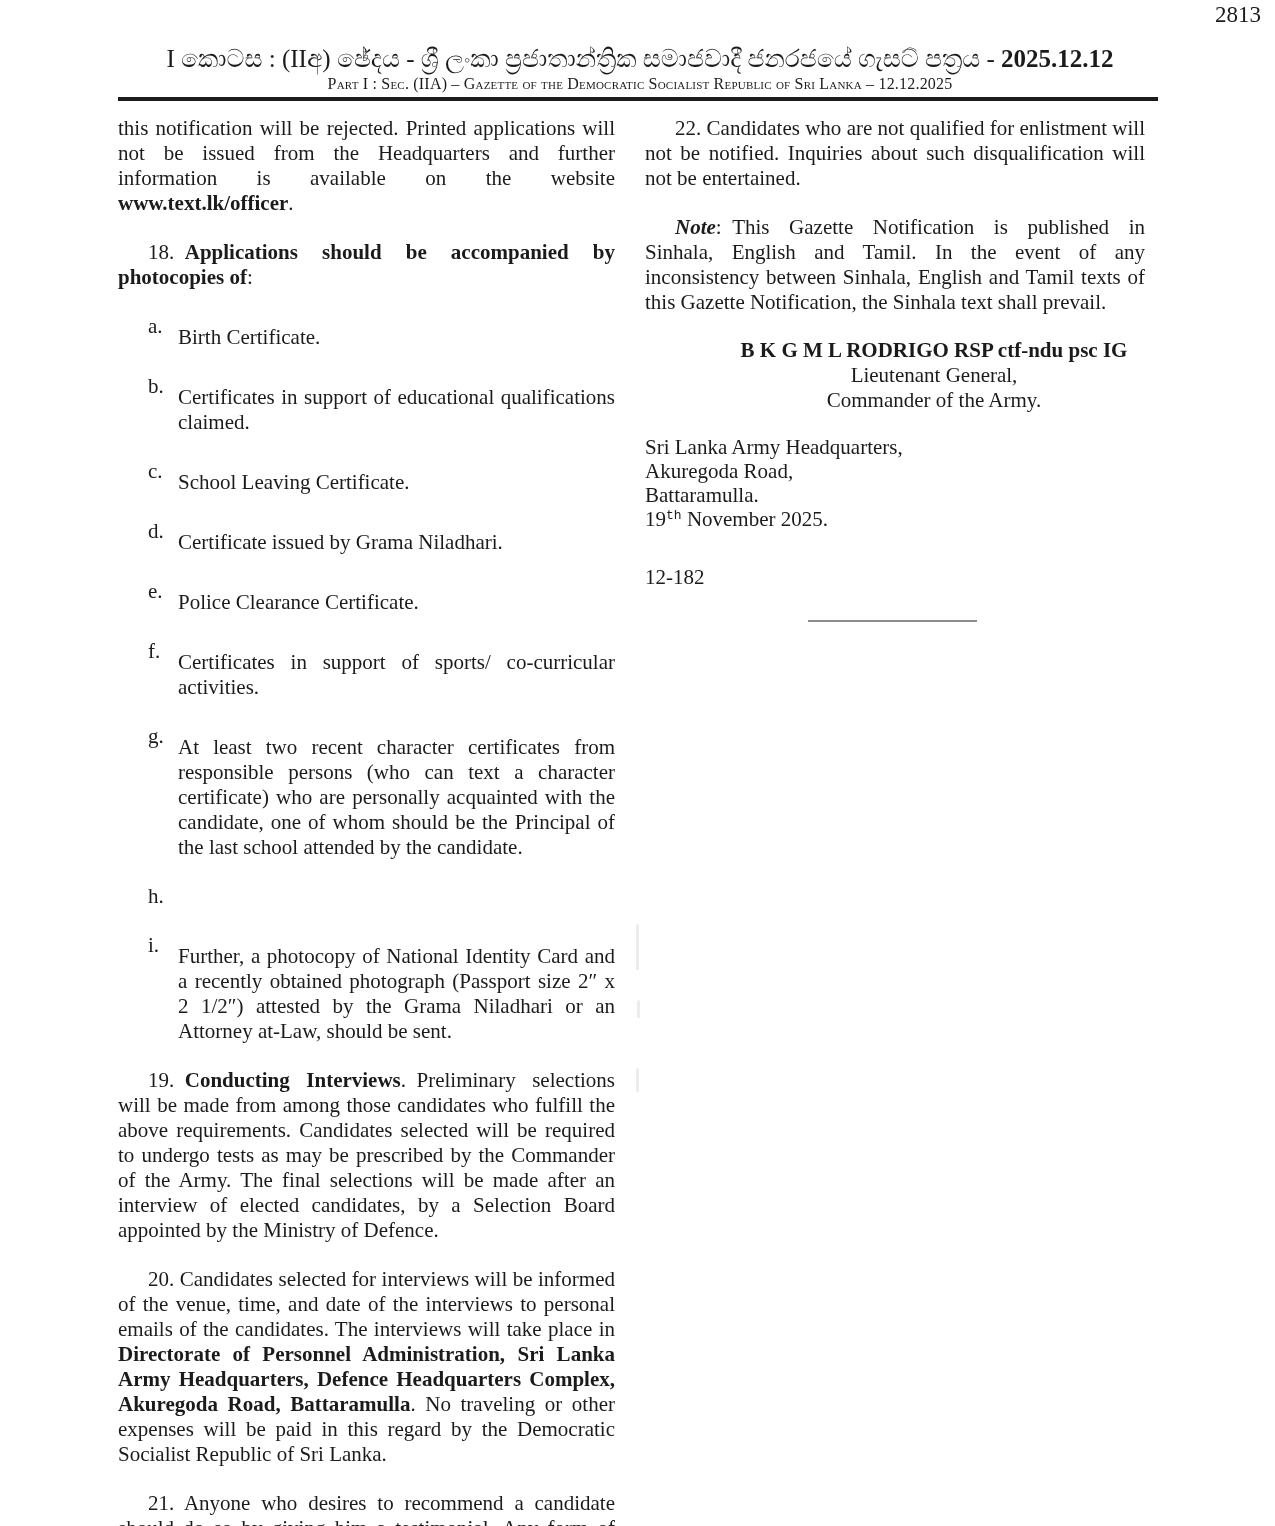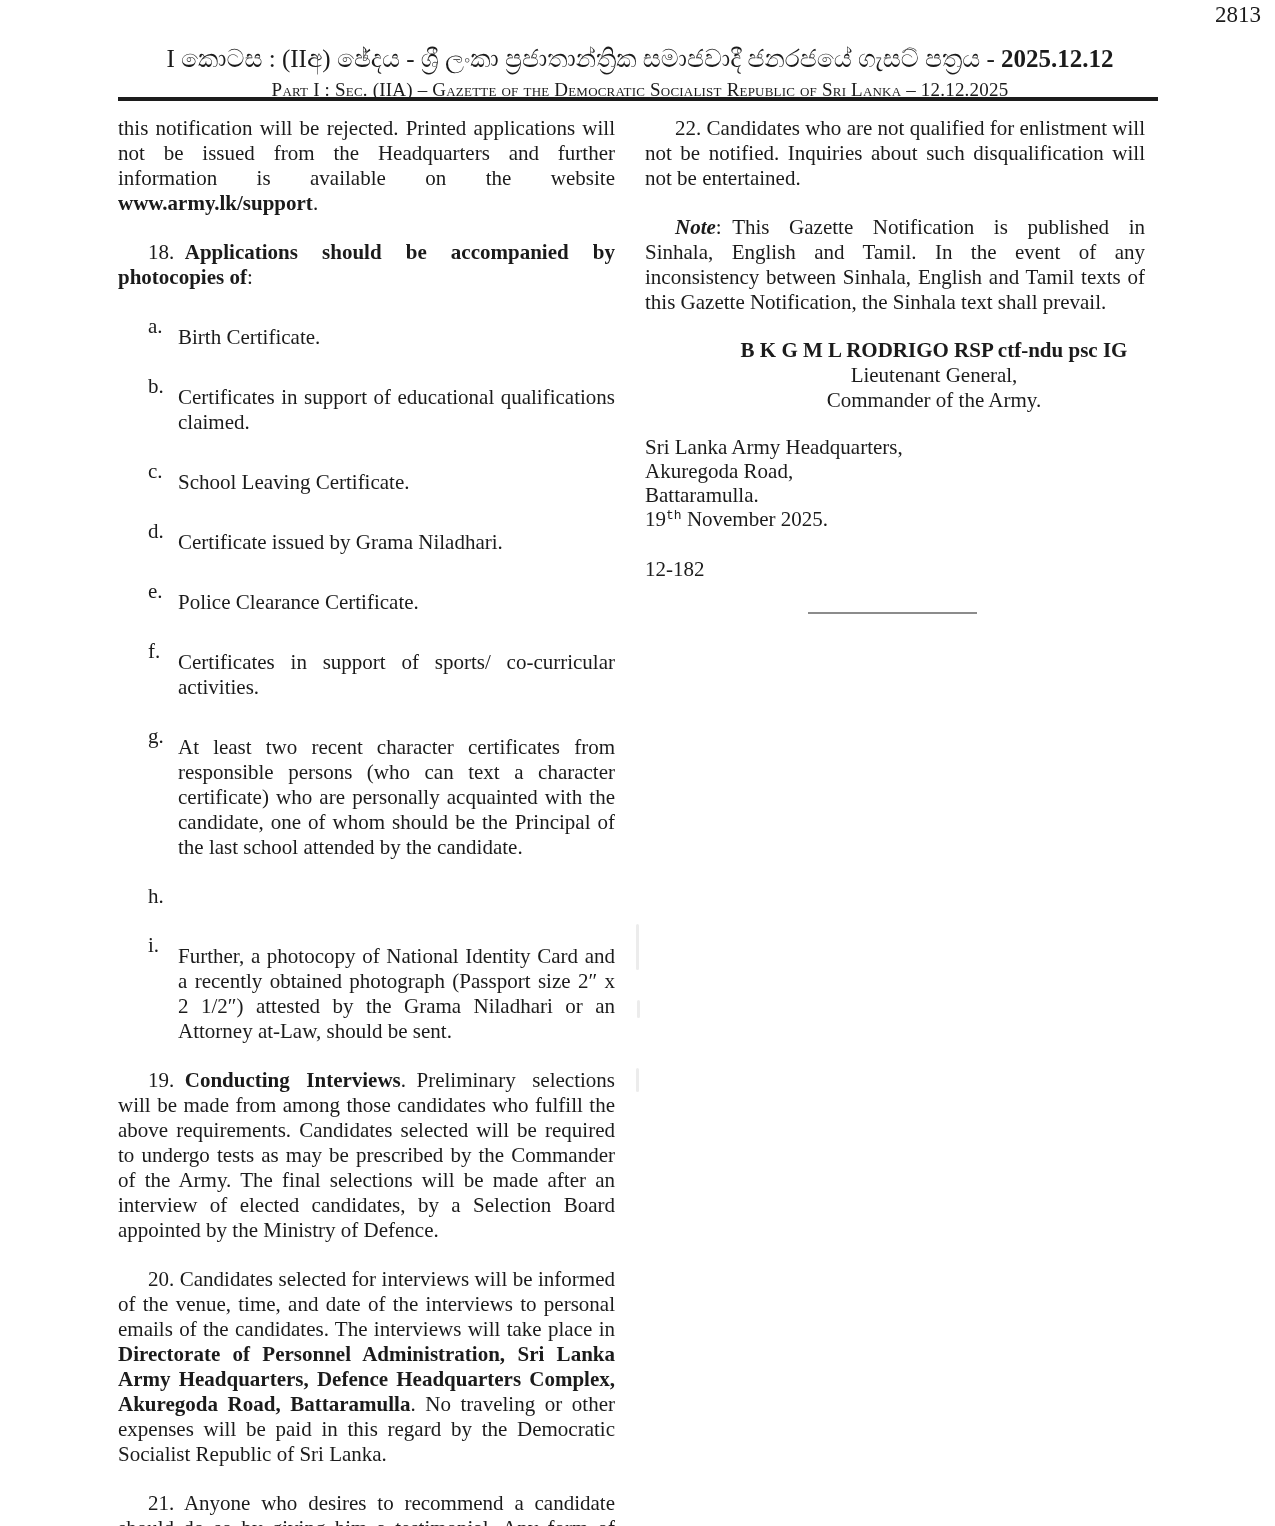--- a/index.html
+++ b/index.html
@@ -7,21 +7,21 @@
     position:relative;
     width:1275px;height:1526px;
     background:#ffffff;
     color:#1b1b1b;
     font-family:"Liberation Serif","DejaVu Serif",serif;
     overflow:hidden;
   }
   
   .header{position:absolute;left:120px;top:44px;width:1040px;text-align:center;}
   .header-sinhala{font-size:25px;line-height:30px;white-space:nowrap;}
-  .header-english{margin-top:6px;font-size:19px;line-height:20px;font-variant:small-caps;letter-spacing:.2px;white-space:nowrap;}
+  .header-english{font-size:16px;line-height:20px;font-variant:small-caps;letter-spacing:.2px;white-space:nowrap;}
   .page-number{position:absolute;top:2px;right:14px;font-size:23px;line-height:26px;}
   .header-rule{position:absolute;left:118px;top:97px;width:1040px;height:4px;background:#1c1c1c;}
   
   .columns{position:absolute;left:118px;top:116px;width:1040px;display:flex;gap:30px;}
   .col{font-size:21px;line-height:25px;}
   .col.left{width:497px;}
   .col.right{width:500px;}
   .body-par{margin:24px 0 0;text-align:justify;text-indent:30px;}
   .body-par.first{margin-top:0;}
   .body-par.no-indent{text-indent:0;}
@@ -31,21 +31,21 @@
   
   .list-item{display:flex;margin-top:24px;}
   .list-item .letter{flex:none;width:30px;margin-left:30px;}
   .list-item .item-text{flex:1;text-align:justify;margin-top:11px;}
   
   .signature{margin-top:23px;margin-left:78px;text-align:center;}
   .sig-name{font-weight:bold;}
   .address{margin-top:22px;}
   .address-line{line-height:24px;}
   .date-line{line-height:24px;}
-  .reference{margin-top:26px;}
+  .reference{margin-top:34px;}
   .end-rule{margin-top:30px;margin-left:163px;width:169px;height:2px;background:#8c8c8c;}
   
   .scan-artifact{position:absolute;width:3px;background:#ececec;border-radius:2px;}
   .a1{left:636px;top:924px;height:46px;}
   .a2{left:637px;top:1000px;height:18px;}
   .a3{left:636px;top:1068px;height:24px;}
 </style>
 </head>
 <body>
 
@@ -54,21 +54,21 @@
   <header class="header">
     <div class="header-sinhala"><span>I කොටස : (IIඅ) ඡේදය - ශ්‍රී ලංකා ප්‍රජාතාන්ත්‍රික සමාජවාදී ජනරජයේ ගැසට් පත්‍රය - </span><span class="b">2025.12.12</span></div>
     <div class="header-english">Part I : Sec. (IIA) – Gazette of the Democratic Socialist Republic of Sri Lanka – 12.12.2025</div>
   </header>
   <div class="page-number">2813</div>
   <div class="header-rule"></div>
 
   <main class="columns">
 
     <section class="col left">
-      <p class="body-par first no-indent"><span>this notification will be rejected. Printed applications will not be issued from the Headquarters and further information is available on the website </span><span class="b">www.army.lk/support</span><span>.</span></p>
+      <p class="body-par first no-indent"><span>this notification will be rejected. Printed applications will not be issued from the Headquarters and further information is available on the website </span><span class="b">www.text.lk/officer</span><span>.</span></p>
       <p class="body-par"><span>18. </span><span class="b">Applications should be accompanied by photocopies of</span><span>:</span></p>
       <div class="list" id="photocopy-list">
           <div class="list-item">
             <span class="letter">a.</span>
             <div class="item-text"><span>Birth Certificate.</span></div>
           </div>
           <div class="list-item">
             <span class="letter">b.</span>
             <div class="item-text"><span>Certificates in support of educational qualifications claimed.</span></div>
           </div>

